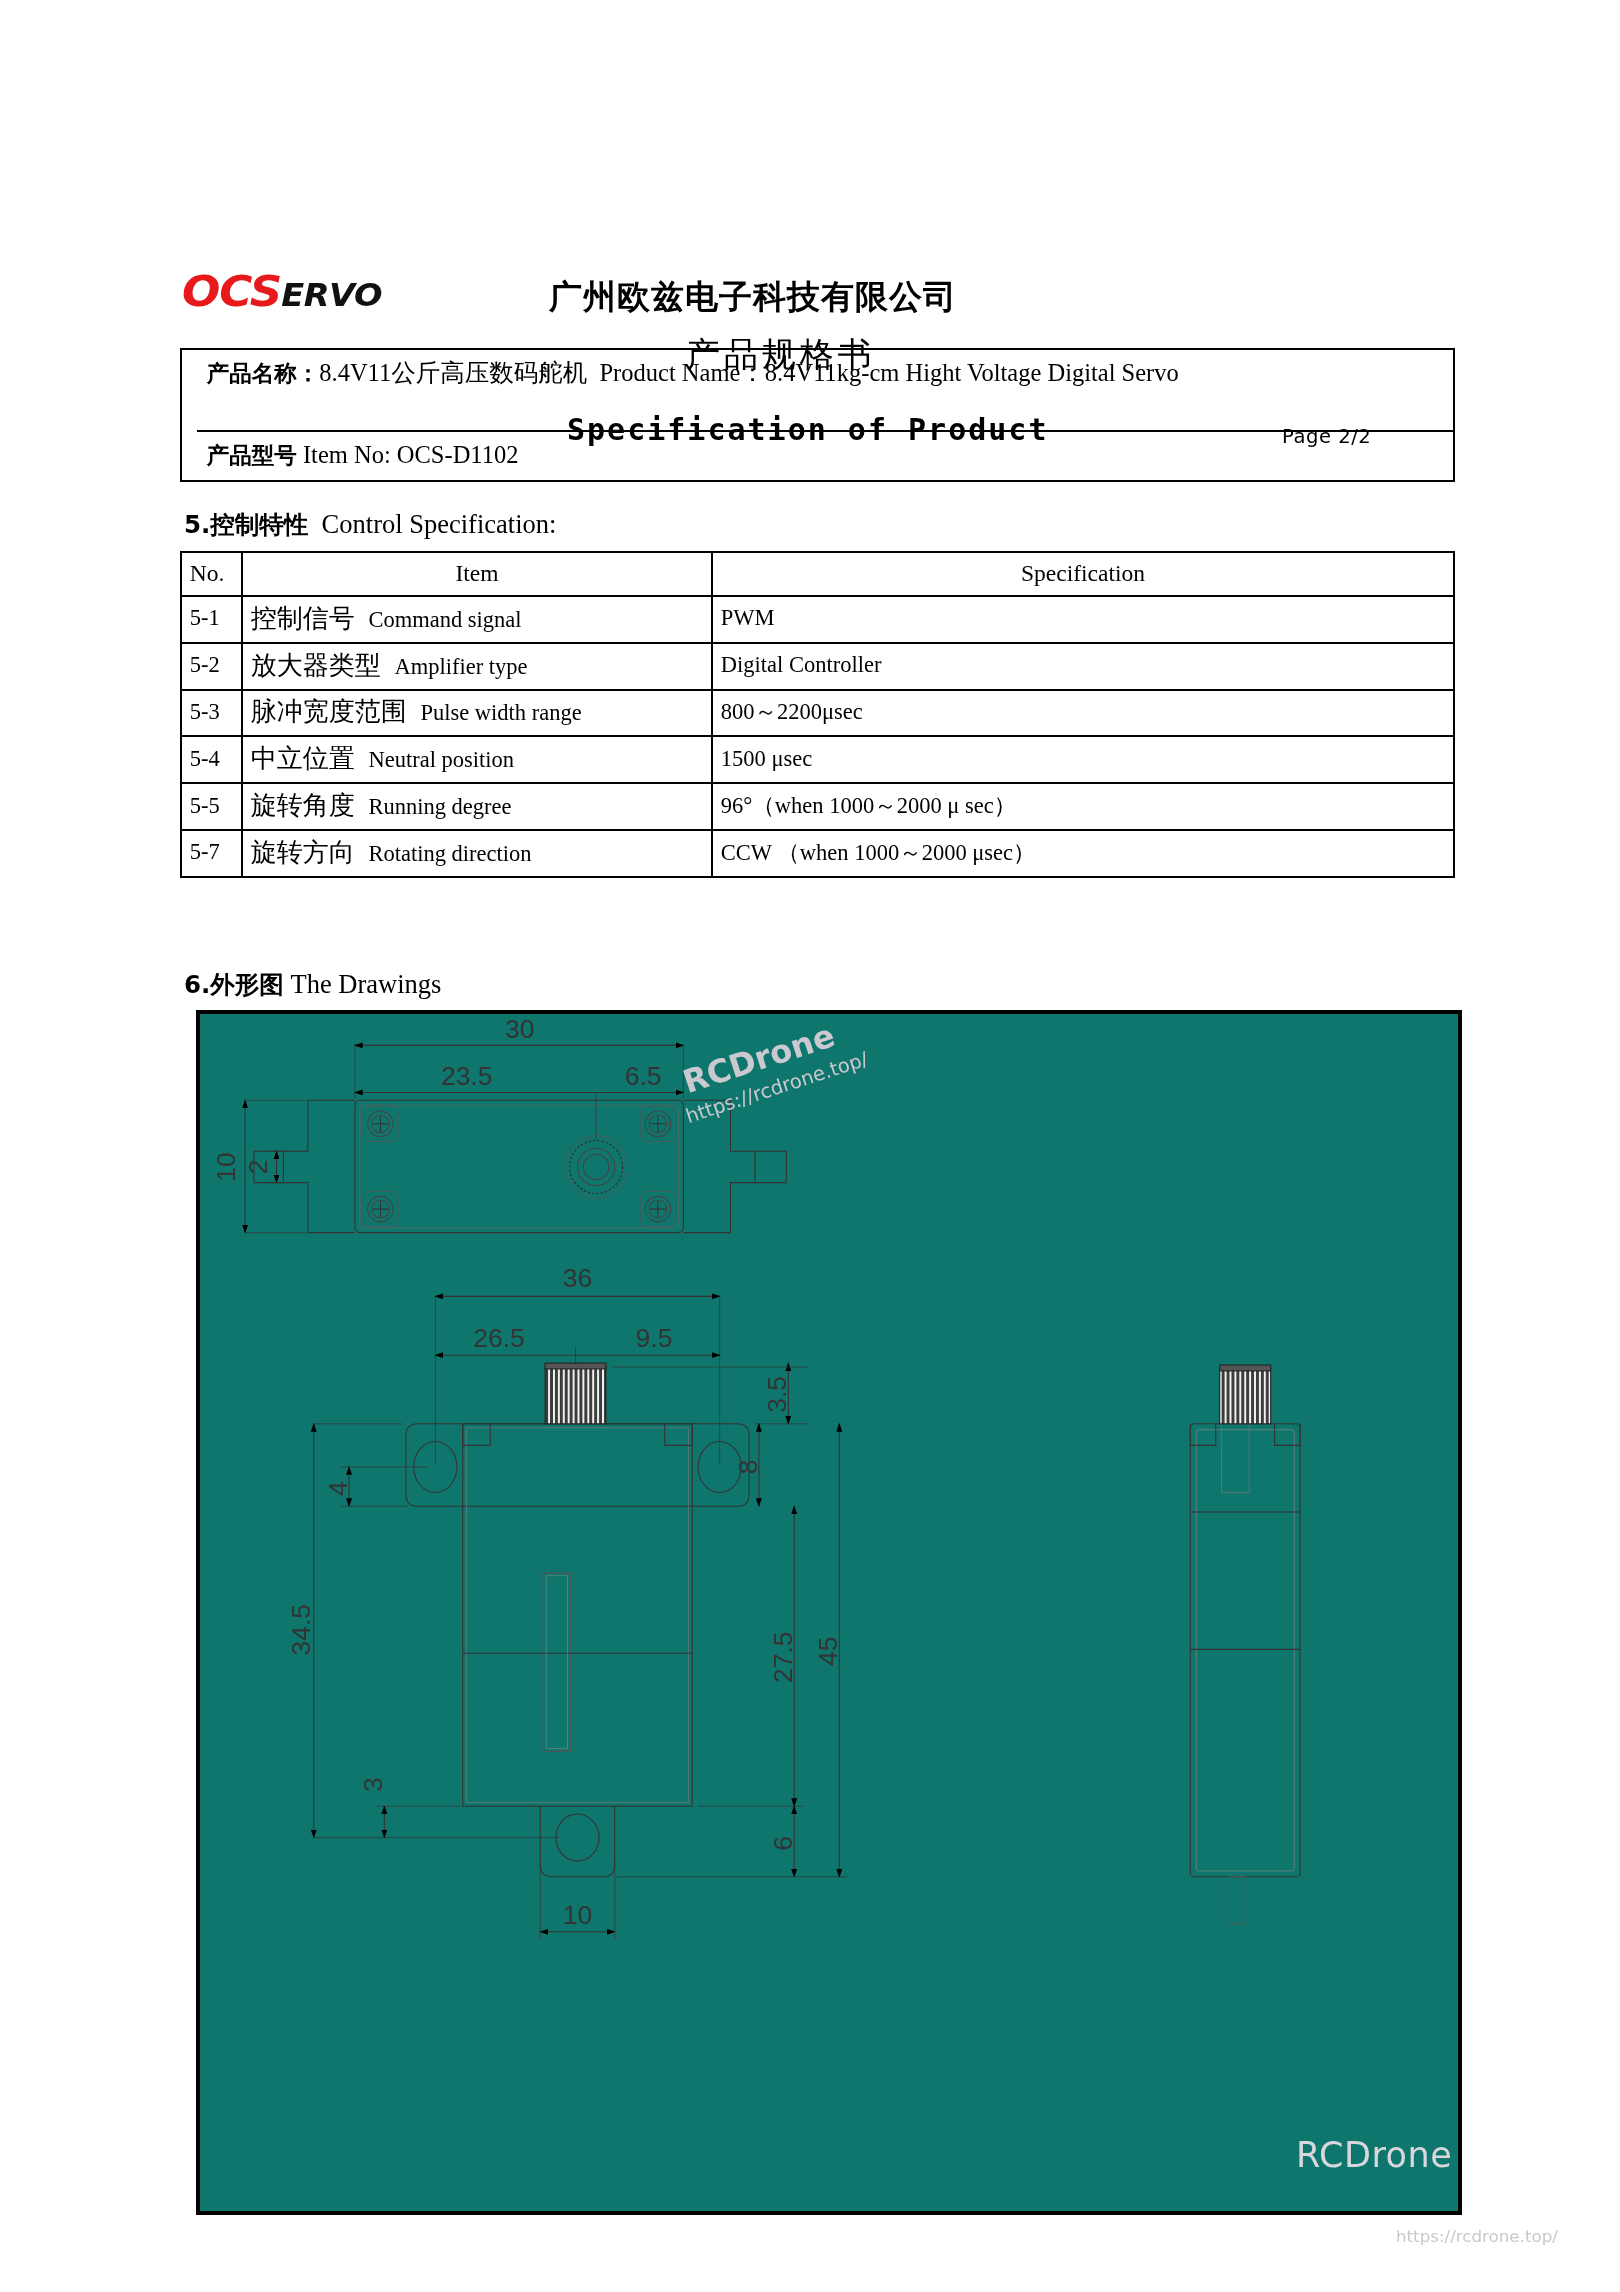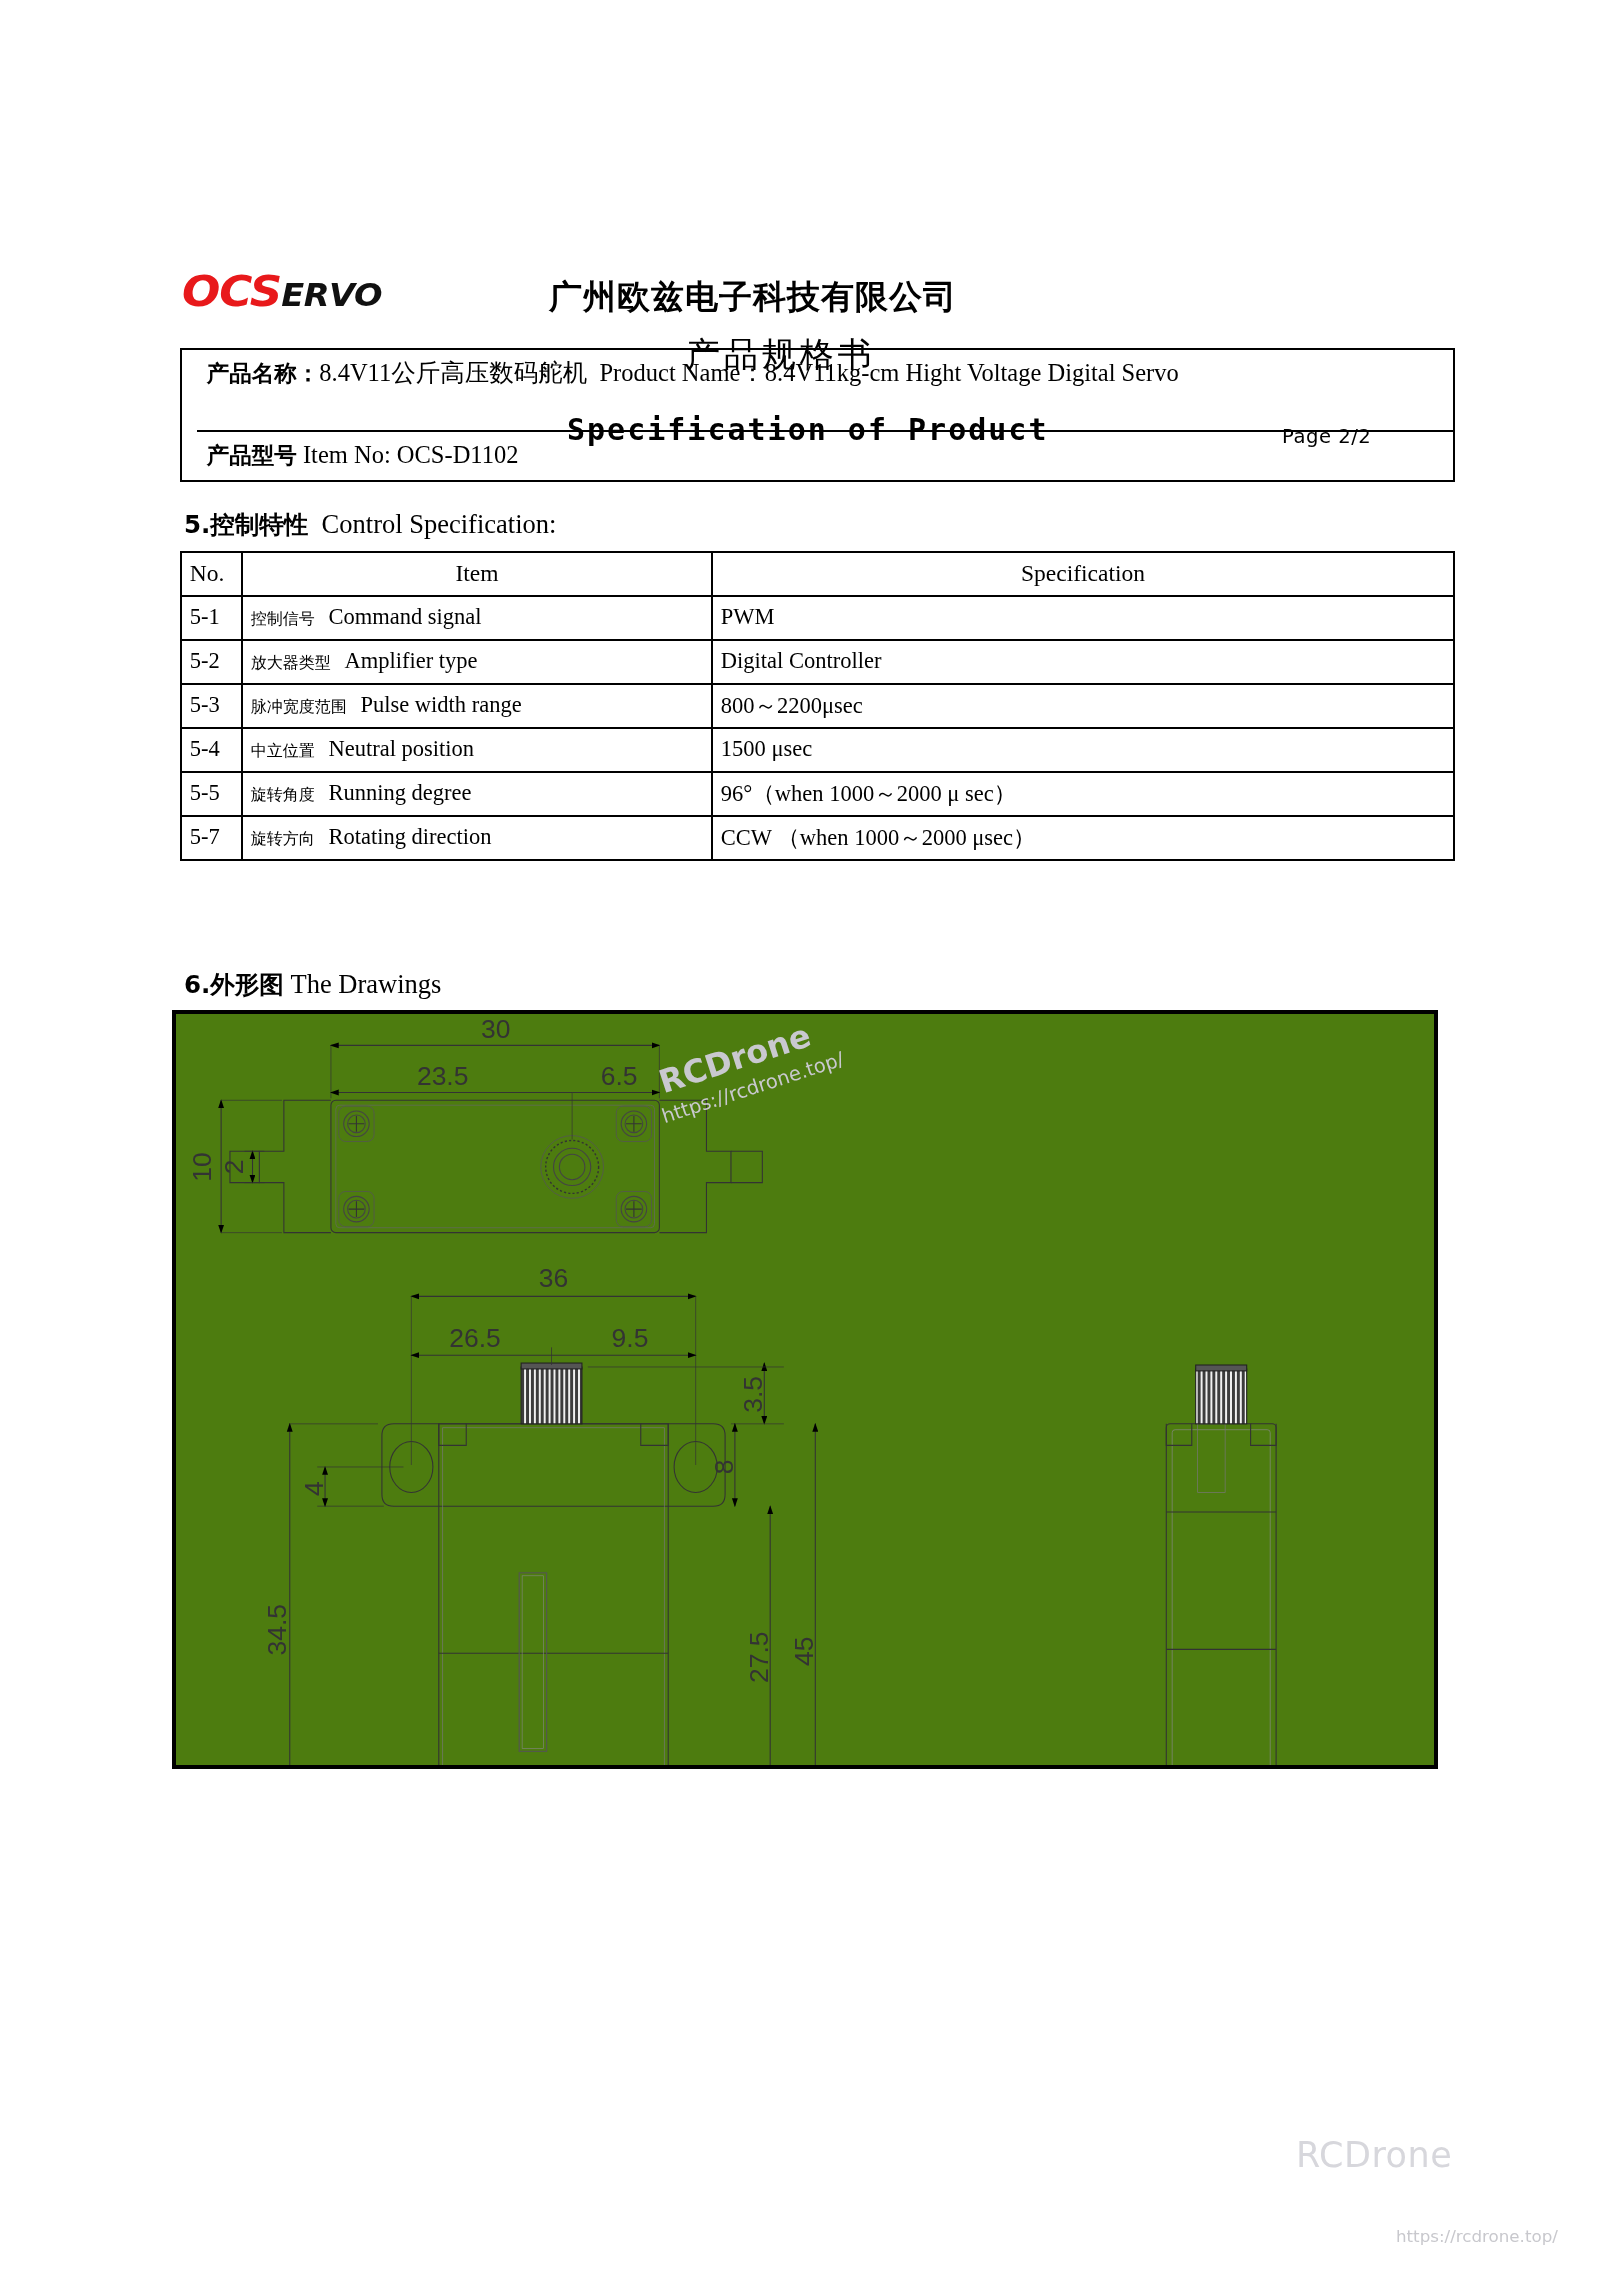--- a/index.html
+++ b/index.html
@@ -164,34 +164,34 @@
   .spec-table .c-item { width: 470px; margin-left: 12px; }
   .spec-table .c-spec { width: auto; }
   .spec-table thead td {
     text-align: center;
     font-size: 23.5px;
   }
   .spec-table thead td.c-no { text-align: left; }
   .spec-table .cn {
     font-family: "DejaVu Sans", sans-serif;
     font-weight: normal;
-    font-size: 16px;
+    font-size: 26px;
   }
   .spec-table .gap { display: inline-block; width: 13.7px; }
 
   
   .drawing-box {
     position: absolute;
-    left: 172px;
+    left: 196px;
     top: 1010px;
     width: 1266px;
-    height: 759px;
+    height: 1205px;
     border: 4.9px solid #000;
     box-sizing: border-box;
-    background: #4d7c0f;
+    background: #0f766e;
     overflow: hidden;
   }
   .drawing-box svg { display: block; }
 
   
   .wm-diag {
     position: absolute;
     font-family: "DejaVu Sans", sans-serif;
     color: #c9c9cf;
     white-space: nowrap;

